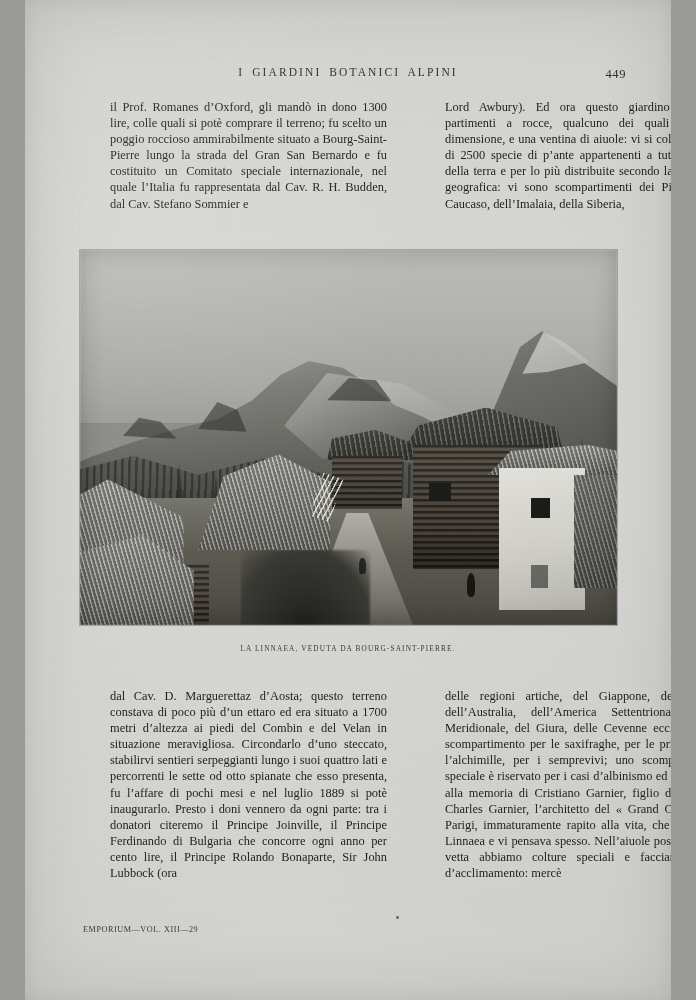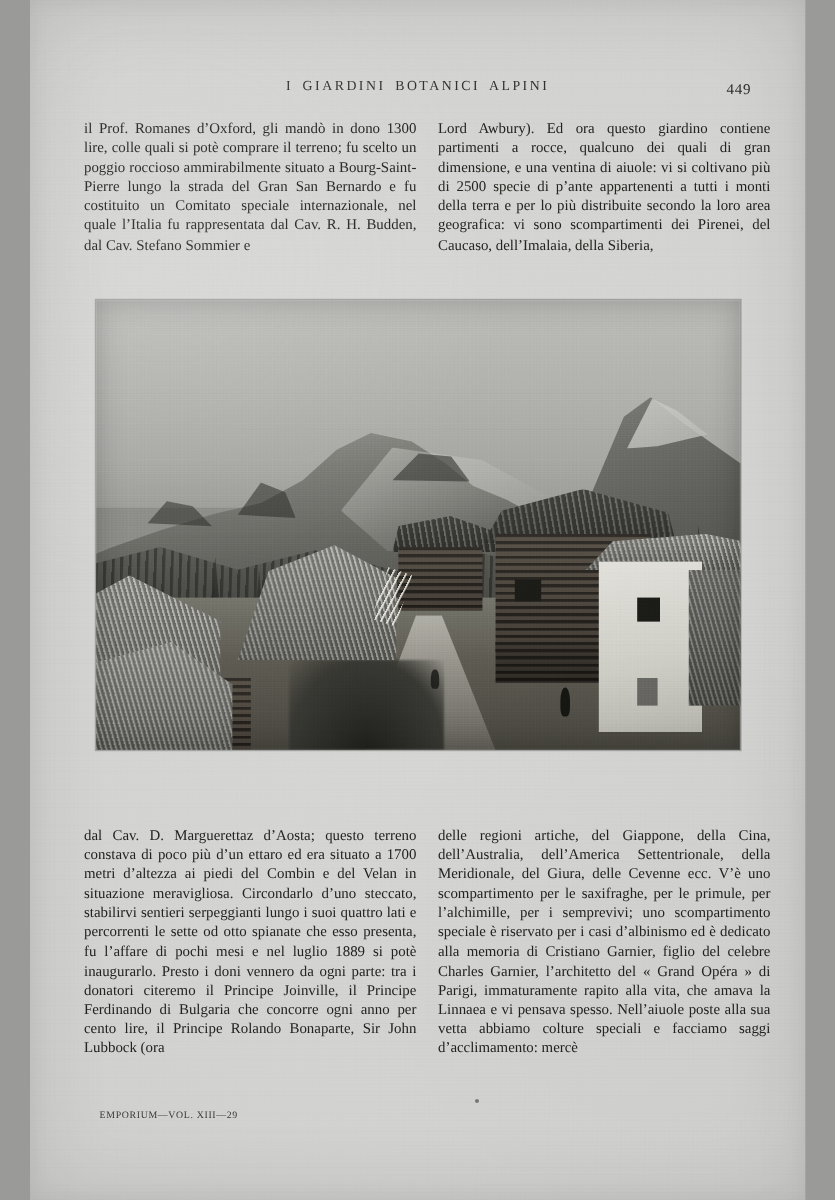--- a/index.html
+++ b/index.html
@@ -69,20 +69,21 @@
   .cols {
     position: absolute;
     display: flex;
     gap: 18px;
   }
   .cols.top  { left: 45px; right: 45px; top: 99px; }
   .cols.bot  { left: 45px; right: 45px; top: 688px; }
   .col {
     width: 277px;
     flex: 0 0 277px;
+    margin-left: 40px;
   }
   .col p {
     margin: 0;
     font-size: 12.4px;
     line-height: 16.1px;
     text-align: justify;
     text-justify: inter-word;
     color: #23231f;
     hyphens: manual;
   }
@@ -369,20 +370,21 @@
                   background:repeating-linear-gradient(100deg, rgba(240,238,230,.85) 0px, rgba(240,238,230,.85) 1px, rgba(0,0,0,0) 2px, rgba(0,0,0,0) 5px);
                   transform:rotate(18deg);"></div>
       <div class="figure" style="left:72%; top:86%; width:1.6%; height:6.5%;"></div>
       <div class="figure" style="left:52%; top:82%; width:1.2%; height:4.5%; opacity:.8;"></div>
 
       <div class="plate-grain"></div>
       <div class="plate-edge"></div>
     </div>
   </div>
 
+  <div class="caption">LA LINNAEA, VEDUTA DA BOURG-SAINT-PIERRE.</div>
 
   <div class="cols bot">
     <div class="col">
       <p>dal Cav. D. Marguerettaz d’Aosta; questo terreno constava di poco più d’un ettaro ed era situato a 1700 metri d’altezza ai piedi del Combin e del Velan in situazione meravigliosa. Circondarlo d’uno steccato, stabilirvi sentieri serpeggianti lungo i suoi quattro lati e percorrenti le sette od otto spianate che esso presenta, fu l’affare di pochi mesi e nel luglio 1889 si potè inaugurarlo. Presto i doni vennero da ogni parte: tra i donatori citeremo il Principe Joinville, il Principe Ferdinando di Bulgaria che concorre ogni anno per cento lire, il Principe Rolando Bonaparte, Sir John Lubbock (ora</p>
     </div>
     <div class="col">
       <p>delle regioni artiche, del Giappone, della Cina, dell’Australia, dell’America Settentrionale, della Meridionale, del Giura, delle Cevenne ecc. V’è uno scompartimento per le saxifraghe, per le primule, per l’alchimille, per i semprevivi; uno scompartimento speciale è riservato per i casi d’albinismo ed è dedicato alla memoria di Cristiano Garnier, figlio del celebre Charles Garnier, l’architetto del « Grand Opéra » di Parigi, immaturamente rapito alla vita, che amava la Linnaea e vi pensava spesso. Nell’aiuole poste alla sua vetta abbiamo colture speciali e facciamo saggi d’acclimamento: mercè</p>
     </div>
   </div>
 

